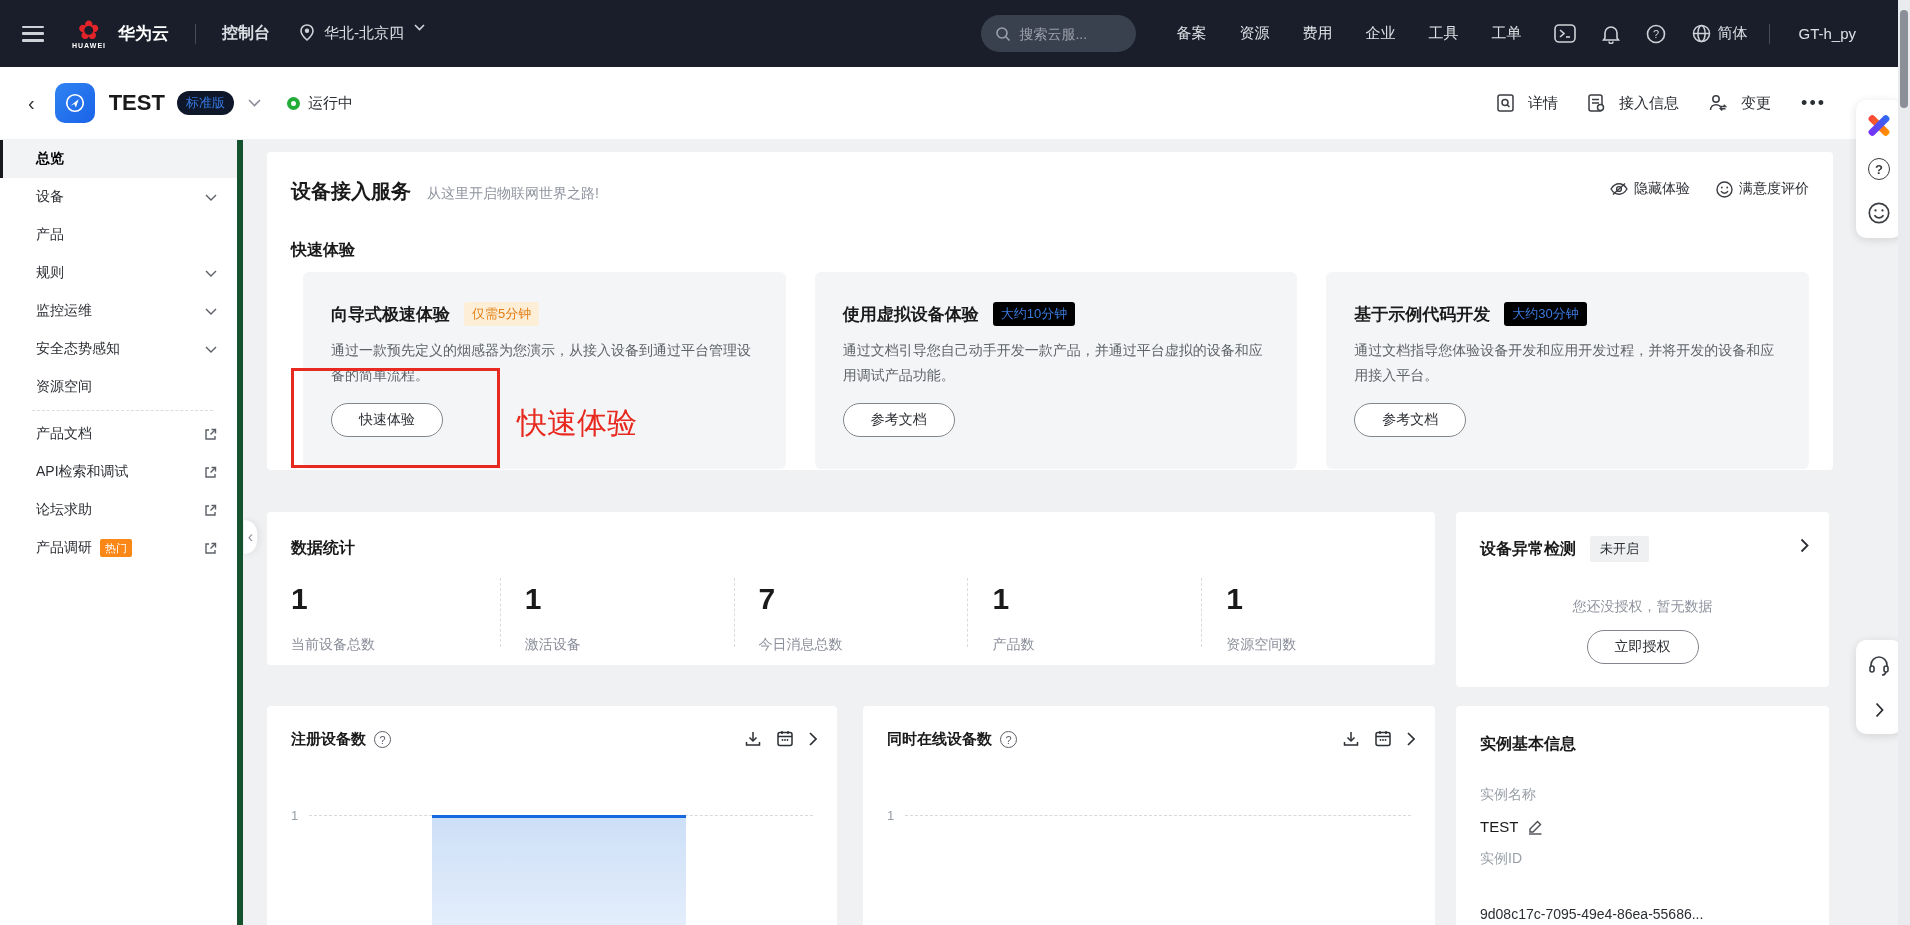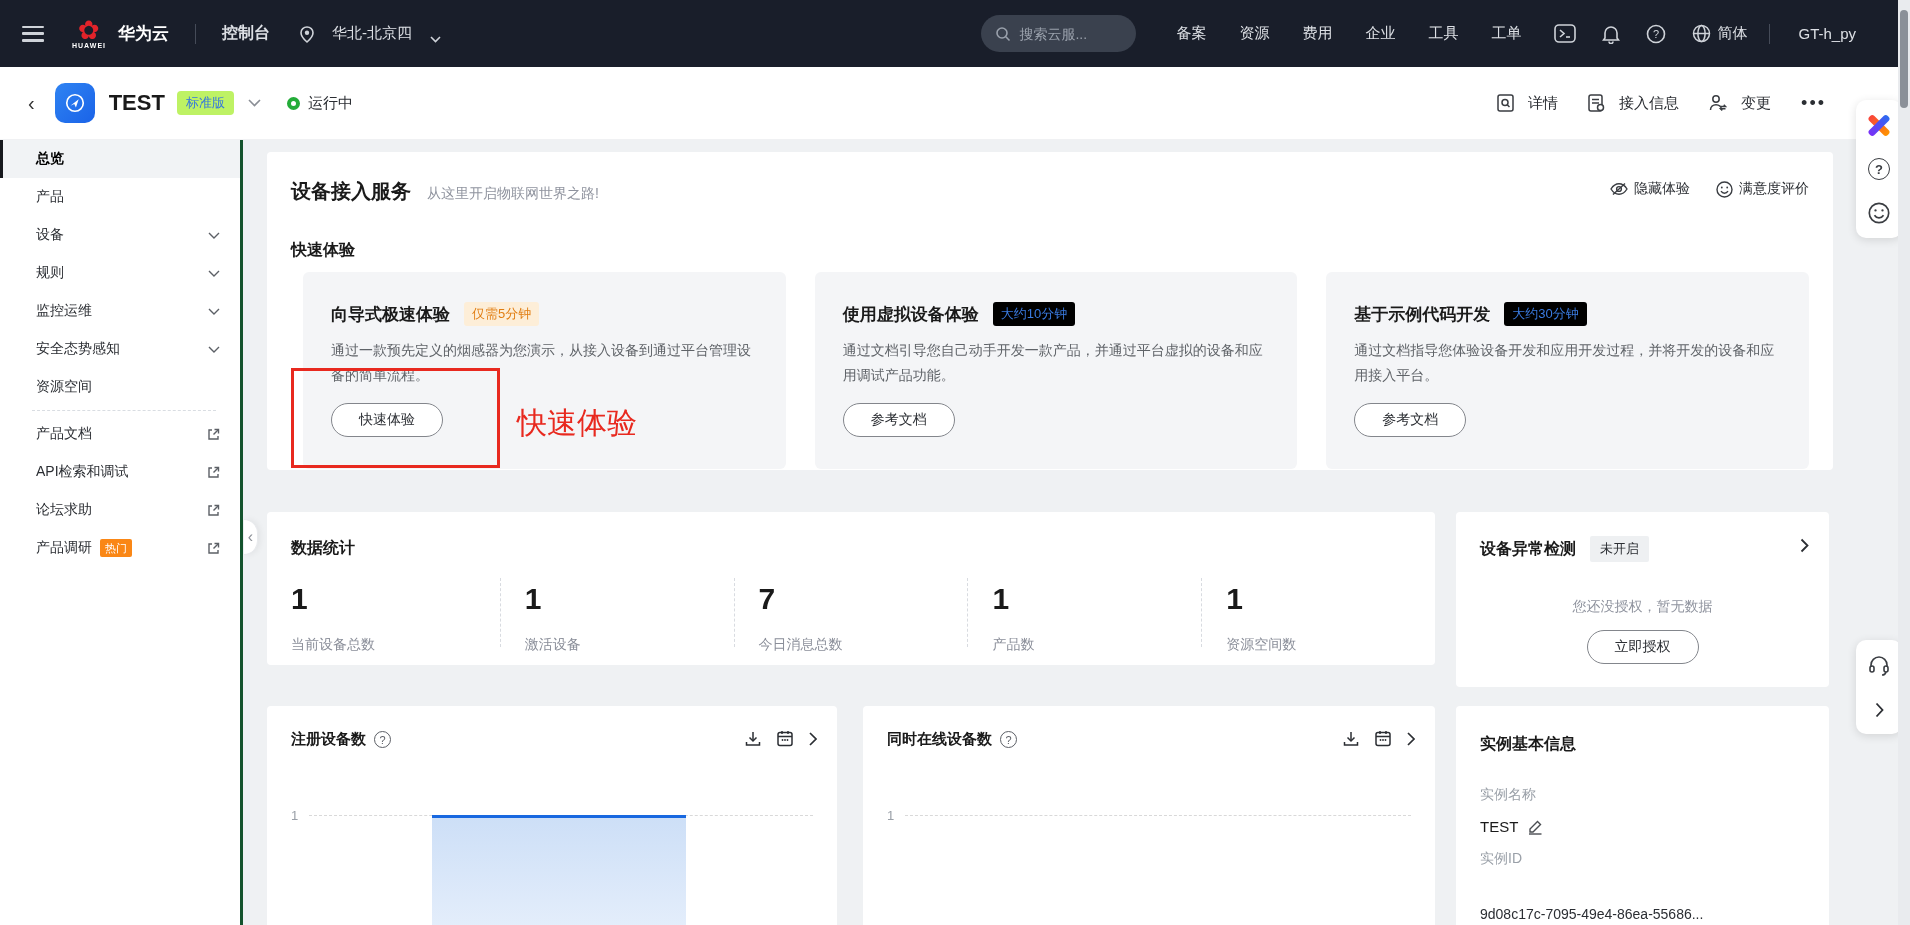--- a/index.html
+++ b/index.html
@@ -11,48 +11,48 @@
             display:flex; align-items:center; padding:0 54px 0 22px; color:#dde0e5; font-size:15px; z-index:30; }
   .topbar .gap { margin-right:28px; }
   .hamburger { width:22px; height:16px; display:flex; flex-direction:column; justify-content:space-between; margin-right:28px; cursor:pointer; }
   .hamburger i { display:block; height:2.5px; background:#cfd3d9; border-radius:1px; }
   .logo { display:flex; flex-direction:column; align-items:center; margin-right:12px; line-height:1; }
   .logo .flower { color:#e2232a; font-size:26px; line-height:22px; }
   .logo .word { color:#fff; font-size:7px; letter-spacing:1px; margin-top:1px; font-weight:bold; }
   .brand { color:#fff; font-size:17px; font-weight:bold; margin-right:26px; }
   .vdiv { width:1px; height:20px; background:#454b58; margin-right:26px; }
   .console { font-size:16px; font-weight:bold; margin-right:30px; }
-  .region { display:flex; align-items:flex-end; gap:18px; }
+  .region { display:flex; align-items:flex-start; gap:10px; }
   .search-pill { margin-left:auto; margin-right:40px; width:155px; height:37px; background:#3a414e; border-radius:19px;
                  display:flex; align-items:center; padding:0 14px; gap:8px; }
   .search-pill input { background:transparent; border:none; outline:none; color:#e8eaee; font-size:14px; width:100px; font-family:inherit; }
   .search-pill input::placeholder { color:#9aa1ac; opacity:1; }
   .toplink { margin-right:33px; cursor:pointer; white-space:nowrap; }
   .topicon { margin-right:26px; display:flex; align-items:center; cursor:pointer; }
   .lang { display:flex; align-items:center; gap:6px; margin-right:22px; cursor:pointer; }
   .user { margin-left:2px; font-size:15px; cursor:pointer; }
   svg.ic { display:block; }
 
   
   .subheader { position:absolute; left:0; top:67px; width:1910px; height:73px; background:#fff;
                display:flex; align-items:center; padding:0 84px 0 28px; z-index:20; border-bottom:1px solid #f0f1f3;}
   .back { font-size:20px; color:#333; margin-right:20px; cursor:pointer; }
   .appicon { width:40px; height:40px; border-radius:10px; background:linear-gradient(135deg,#2f83f2,#1a63e8);
              display:flex; align-items:center; justify-content:center; margin-right:14px; }
   .inst-name { font-size:22px; font-weight:bold; margin-right:12px; }
-  .edition { background:#bef264; color:#3577de; font-size:13px; padding:3px 9px; border-radius:4px; margin-right:14px; }
+  .edition { background:#0f172a; color:#3577de; font-size:13px; padding:3px 9px; border-radius:12px; margin-right:14px; }
   .hdr-chevron { margin-right:26px; cursor:pointer; display:flex; }
   .status { display:flex; align-items:center; gap:8px; font-size:15px; color:#2b2e33; }
   .status .dot { width:13px; height:13px; border-radius:50%; border:4px solid #23ac38; background:#fff; }
   .hdr-actions { margin-left:auto; display:flex; align-items:center; gap:30px; font-size:15px; color:#2b2e33; }
   .hdr-actions .act { display:flex; align-items:center; gap:14px; cursor:pointer; }
   .more-dots { font-size:18px; letter-spacing:2px; cursor:pointer; }
 
   
-  .sidebar { position:absolute; left:0; top:140px; width:243px; bottom:0; background:#fff; border-right:3px solid #14532d; z-index:10; }
+  .sidebar { position:absolute; left:0; top:140px; width:243px; bottom:0; background:#fff; border-right:6px solid #14532d; z-index:10; }
   .side-item { height:38px; display:flex; align-items:center; padding-left:36px; padding-right:20px;
                font-size:14px; color:#2b2e33; cursor:pointer; position:relative; }
   .side-item.selected { background:#f1f3f5; font-weight:bold; color:#000; }
   .side-item.selected::before { content:""; position:absolute; left:0; top:0; bottom:0; width:3px; background:#16181d; }
   .side-item .right-ic { margin-left:auto; display:flex; align-items:center; color:#5c6066; }
   .side-divider { border-bottom:1px dashed #d9dde2; margin:4px 24px 4px 32px; }
   .hot-badge { background:#fa8716; color:#fff; font-size:11px; padding:1.5px 5px; border-radius:2px; margin-left:8px; font-weight:normal; }
   .collapse-tab { position:absolute; left:244px; top:519px; width:14px; height:36px; background:#fff; border:1px solid #e8eaed; border-left:none;
                   border-radius:0 18px 18px 0; box-shadow:2px 0 6px rgba(0,0,0,.06); display:flex; align-items:center; justify-content:center;
                   z-index:11; cursor:pointer; color:#8a8e95; }
@@ -258,29 +258,29 @@
     </span>
     <span class="more-dots">•••</span>
   </div>
 </div>
 
 <div class="sidebar">
   <div class="side-item selected">
       <span>总览</span>
     </div>
   <div class="side-item">
-      <span>产品</span>
-    </div>
-  <div class="side-item">
       <span>设备</span>
     <span class="right-ic">
         <svg class="ic" width="12" height="7" viewBox="0 0 12 7">
           <polyline points="1,1 6,6 11,1" fill="none" stroke="#5c6066" stroke-width="1.4"></polyline>
         </svg>
       </span>
+    </div>
+  <div class="side-item">
+      <span>产品</span>
     </div>
   <div class="side-item">
       <span>规则</span>
     <span class="right-ic">
         <svg class="ic" width="12" height="7" viewBox="0 0 12 7">
           <polyline points="1,1 6,6 11,1" fill="none" stroke="#5c6066" stroke-width="1.4"></polyline>
         </svg>
       </span>
     </div>
   <div class="side-item">

